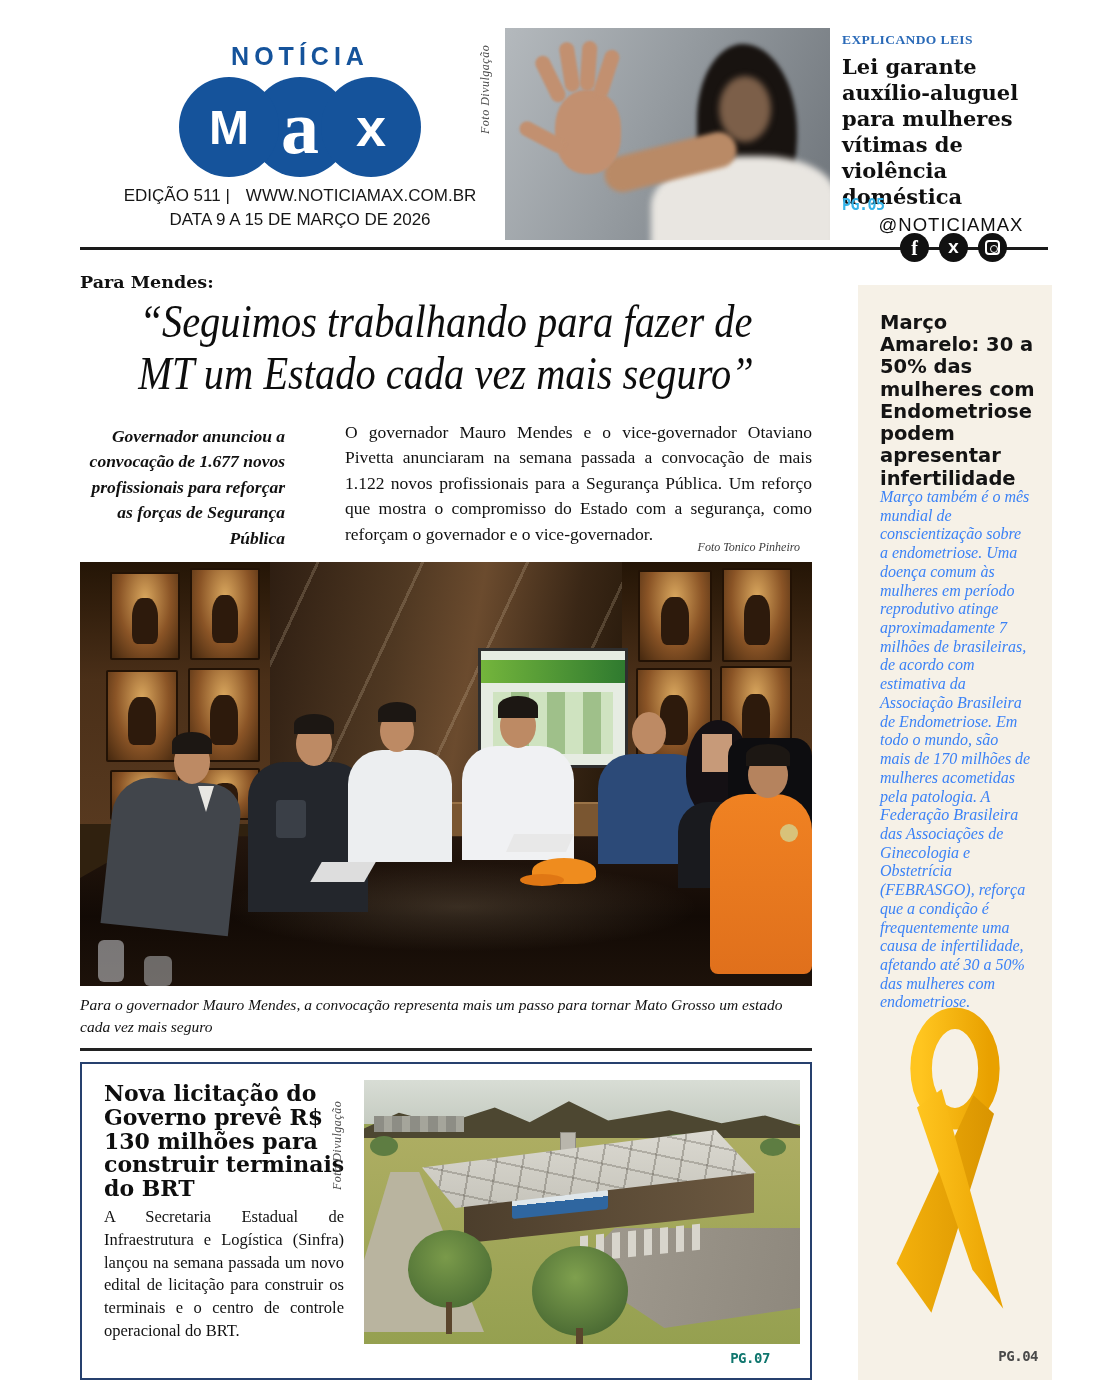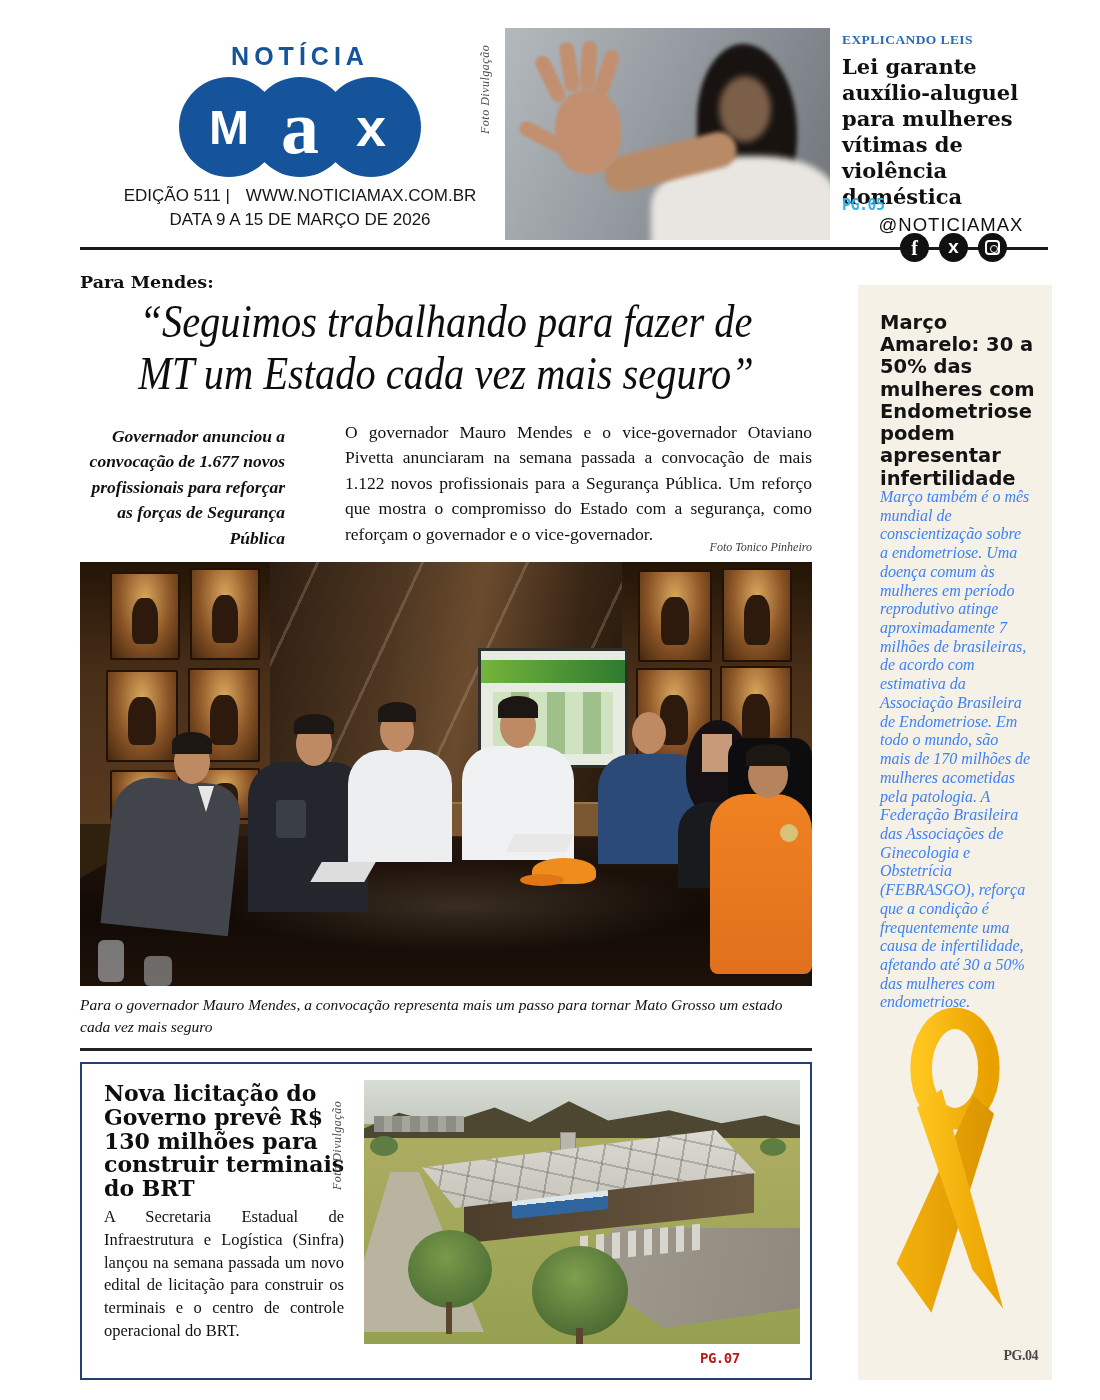--- a/index.html
+++ b/index.html
@@ -65,21 +65,21 @@
   .ig-glyph::after{content:"";position:absolute;left:2.5px;top:2.5px;width:6px;height:6px;border:1.5px solid #fff;border-radius:50%;}
 
   
   .lead-kicker{left:80px;top:272px;font-family:"DejaVu Serif",serif;font-weight:bold;font-size:17.5px;}
   .headline{left:80px;top:296px;width:732px;text-align:center;font-style:italic;
             font-family:"Liberation Serif",serif;font-size:47px;line-height:1.1;color:#0d0d0d;
             transform:scaleX(.86);transform-origin:50% 0;}
   .standfirst{left:80px;top:424px;width:205px;text-align:right;font-weight:bold;font-style:italic;
               font-size:17.5px;line-height:1.45;}
   .lead-body{left:345px;top:420px;width:467px;text-align:justify;font-size:17.5px;line-height:1.45;}
-  .credit-lead{left:80px;top:540px;width:732px;text-align:right;font-style:italic;font-size:12px;color:#3d3d3d;}
+  .credit-lead{left:68px;top:540px;width:732px;text-align:right;font-style:italic;font-size:12px;color:#3d3d3d;}
   .caption{left:80px;top:994px;width:732px;font-style:italic;font-size:15.5px;line-height:1.4;}
   .pg-03{left:80px;top:1026px;width:732px;text-align:right;font-size:14px;color:#3d3d3d;}
   .rule-mid{left:80px;top:1048px;width:732px;height:3px;background:#222;}
 
   
   .photo-main{left:80px;top:562px;width:732px;height:424px;background:#30210f;overflow:hidden;}
   .photo-main i{position:absolute;display:block;}
   .pm-wall{left:0;top:0;width:732px;height:262px;background:linear-gradient(#241506,#4a2f18 45%,#57391f);}
   .niche{background:radial-gradient(ellipse at 50% 30%,#d9a75e 0%,#8a5426 55%,#45280f 100%);
          border:2px solid #221205;border-radius:2px;}
@@ -132,21 +132,21 @@
   .pm-pap1{left:236px;top:300px;width:54px;height:20px;background:#ddd;transform:skewX(-30deg);}
   .pm-pap2{left:430px;top:272px;width:60px;height:18px;background:#e8e8e8;transform:skewX(-24deg);}
   .pm-gl1{left:18px;top:378px;width:26px;height:42px;background:rgba(222,226,231,.5);border-radius:6px;}
   .pm-gl2{left:64px;top:394px;width:28px;height:30px;background:rgba(212,217,222,.45);border-radius:6px;}
 
   
   .brt-box{left:80px;top:1062px;width:732px;height:318px;border:2px solid #26406e;background:#fff;}
   .brt-head{left:104px;top:1082px;width:246px;font-family:"DejaVu Serif",serif;font-weight:bold;
             font-size:22px;line-height:1.08;color:#0e0e0e;}
   .brt-body{left:104px;top:1206px;width:240px;text-align:justify;font-size:16.5px;line-height:1.38;}
-  .pg-07{left:700px;top:1350px;width:100px;text-align:left;font-size:14px;color:#b91c1c;}
+  .pg-07{left:700px;top:1350px;width:100px;text-align:center;font-size:14px;color:#0f766e;}
 
   
   .photo-brt{left:364px;top:1080px;width:436px;height:264px;overflow:hidden;background:#9aa558;}
   .photo-brt i{position:absolute;display:block;}
   .pb-sky{left:0;top:0;width:436px;height:44px;background:linear-gradient(#d8ddd5,#c5cbc1);}
   .pb-mnt{left:0;top:12px;width:436px;height:52px;background:#4d4731;
           clip-path:polygon(0 70%,8% 40%,18% 62%,30% 30%,38% 58%,47% 18%,56% 55%,70% 35%,82% 60%,92% 45%,100% 65%,100% 100%,0 100%);}
   .pb-city{left:10px;top:36px;width:90px;height:16px;background:repeating-linear-gradient(90deg,#8d8d85 0 10px,#a5a59b 10px 18px);}
   .pb-field{left:0;top:58px;width:436px;height:206px;background:linear-gradient(#adad62,#95a050);}
   .pb-h1{left:6px;top:56px;width:28px;height:20px;background:#5e7d42;border-radius:50%;}
@@ -175,21 +175,21 @@
   .pb-t1t{left:82px;top:222px;width:6px;height:32px;background:#5a452c;}
   .pb-t2c{left:168px;top:166px;width:96px;height:90px;background:radial-gradient(circle at 45% 35%,#7fa04e,#4c6c34 75%);border-radius:50%;}
   .pb-t2t{left:212px;top:248px;width:7px;height:16px;background:#5a452c;}
 
   
   .sidebar{left:858px;top:285px;width:194px;height:1095px;background:#f6f1e7;}
   .side-head{left:880px;top:312px;width:158px;font-family:"DejaVu Sans",sans-serif;font-weight:bold;
              font-size:19.5px;line-height:1.14;color:#141414;}
   .side-body{left:880px;top:488px;width:152px;font-style:italic;font-size:16px;line-height:1.17;color:#3b82f6;}
   .ribbon{left:878px;top:1000px;width:154px;height:330px;}
-  .pg-04{left:952px;top:1348px;width:86px;text-align:right;font-size:14px;color:#4a4a4a;font-family:Liberation Serif, serif;}
+  .pg-04{left:952px;top:1348px;width:86px;text-align:right;font-size:14px;color:#4a4a4a;}
 </style>
 </head>
 <body>
 
 <div class="page">
 
   <div class="abs brand">
     <div class="brand-top">NOTÍCIA</div>
     <div class="circles">
       <div class="circle c1">

